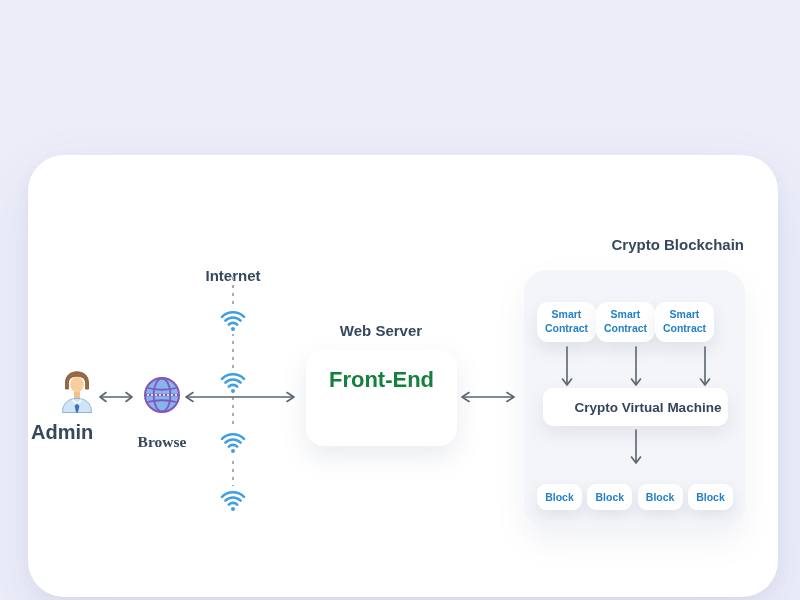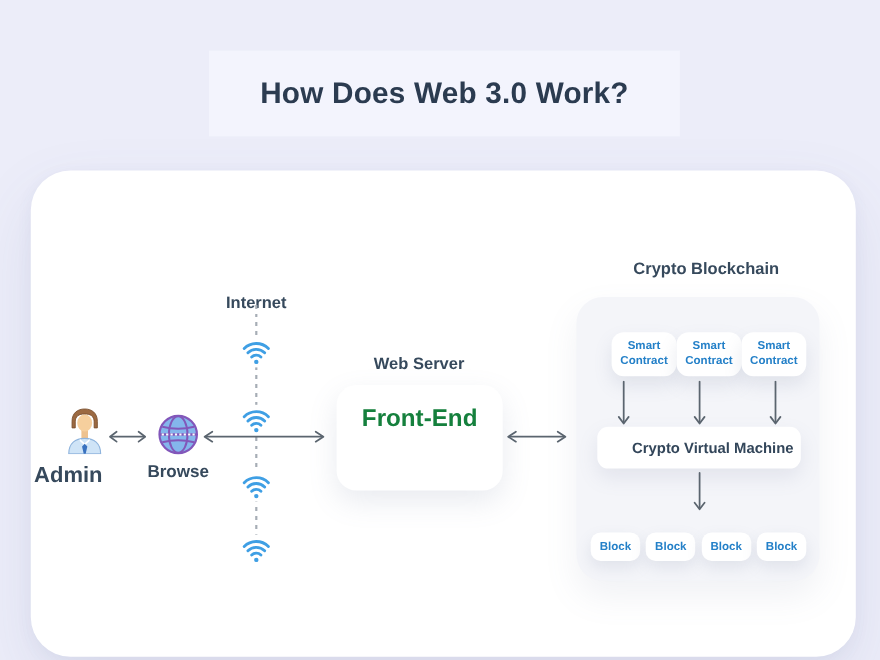--- a/index.html
+++ b/index.html
@@ -26,39 +26,36 @@
 
   .arrow{position:absolute;}
 
   .fe-box{position:absolute;left:278px;top:195px;width:151px;height:96px;background:#fff;border-radius:18px;
     box-shadow:0 10px 26px rgba(120,130,160,.16);text-align:center;}
   .fe-title{margin-top:17px;font-size:22px;font-weight:600;color:#15803d;}
   .fe-sub{margin-top:8px;padding:0 14px;font-size:12px;font-weight:600;color:#2a85d0;line-height:1.35;}
 
   .bc{position:absolute;left:496px;top:115px;width:221px;height:258px;background:#f4f5f9;border-radius:24px;
     box-shadow:0 14px 30px rgba(120,130,160,.10);}
-  .sc-row{position:absolute;left:13px;top:32px;width:196px;display:flex;justify-content:flex-end;}
+  .sc-row{position:absolute;left:13px;top:32px;width:196px;display:flex;justify-content:flex-start;}
   .sc{width:59px;height:40px;background:#fff;border-radius:11px;box-shadow:0 8px 16px rgba(120,130,160,.16);
     display:flex;align-items:center;justify-content:center;text-align:center;
     font-size:10.5px;font-weight:700;color:#2480c8;line-height:1.3;}
   .cvm{position:absolute;left:19px;top:118px;width:185px;height:38px;background:#fff;border-radius:10px;
     box-shadow:0 8px 18px rgba(120,130,160,.14);display:flex;align-items:center;justify-content:center;
     font-size:13.5px;font-weight:600;color:#33465a;padding-left:25px;}
   .blk-row{position:absolute;left:13px;top:203px;width:196px;display:flex;justify-content:space-between;margin-top:11px;}
   .blk{width:45px;height:26px;background:#fff;border-radius:9px;box-shadow:0 6px 14px rgba(120,130,160,.16);
     display:flex;align-items:center;justify-content:center;font-size:10.5px;font-weight:700;color:#2480c8;}
 </style>
 </head>
 <body>
 
 <div class="stage">
 
-  <div class="title-band">
-    <h1>How Does Web 3.0 Work?</h1>
-  </div>
 
   <div class="card">
 
     <div class="lbl" style="left:155px;top:100px;width:100px;margin-top:12px;">Internet</div>
     <div class="dash-v"></div>
 
     <div class="wifi" style="top:151px;">
       <svg width="30" height="26" viewBox="0 0 30 26">
           <g fill="none" stroke="#3f9fe4" stroke-width="2.6" stroke-linecap="round">
             <path d="M10.8,17.6 a6,6 0 0 1 8.4,0"></path>
@@ -114,21 +111,21 @@
     <div class="icon-globe">
       <svg width="38" height="38" viewBox="0 0 38 38">
         <circle cx="19" cy="19" r="17" fill="#84b6ec" stroke="#8257ba" stroke-width="2"></circle>
         <ellipse cx="19" cy="19" rx="8.5" ry="16.5" fill="none" stroke="#8257ba" stroke-width="1.8"></ellipse>
         <path d="M4.5,12 Q19,15.5 33.5,12" fill="none" stroke="#8257ba" stroke-width="1.8"></path>
         <path d="M4.5,26 Q19,22.5 33.5,26" fill="none" stroke="#8257ba" stroke-width="1.8"></path>
         <line x1="2.5" y1="19" x2="35.5" y2="19" stroke="#8257ba" stroke-width="2.4"></line>
         <line x1="4" y1="19" x2="34" y2="19" stroke="#ffffff" stroke-width="1.6" stroke-dasharray="2,2"></line>
       </svg>
     </div>
-    <div class="lbl" style="left:104px;top:266px;width:60px;font-size:15.5px;">Browse</div>
+    <div class="lbl" style="left:104px;top:278px;width:60px;font-size:15.5px;font-family:Liberation Serif, serif;">Browse</div>
 
     <svg class="arrow" style="left:68px;top:236px;" width="40" height="12" viewBox="0 0 40 12">
       <g fill="none" stroke="#5b656f" stroke-width="1.6" stroke-linecap="round" stroke-linejoin="round">
         <line x1="5" y1="6" x2="35" y2="6"></line>
           <polyline points="10,1.5 4,6 10,10.5"></polyline>
           <polyline points="30,1.5 36,6 30,10.5"></polyline>
       </g>
     </svg>
     <svg class="arrow" style="left:154px;top:236px;" width="116" height="12" viewBox="0 0 116 12">
       <g fill="none" stroke="#5b656f" stroke-width="1.6" stroke-linecap="round" stroke-linejoin="round">
@@ -143,21 +140,21 @@
           <polyline points="11,1.5 4,6 11,10.5"></polyline>
           <polyline points="49,1.5 56,6 49,10.5"></polyline>
       </g>
     </svg>
 
     <div class="lbl" style="left:293px;top:167px;width:120px;">Web Server</div>
     <div class="fe-box">
       <div class="fe-title">Front-End</div>
     </div>
 
-    <div class="lbl" style="left:534px;top:81px;width:160px;">Crypto Blockchain</div>
+    <div class="lbl" style="left:556px;top:81px;width:160px;text-align:right;">Crypto Blockchain</div>
     <div class="bc">
       <div class="sc-row">
         <div class="sc">Smart Contract</div>
         <div class="sc">Smart Contract</div>
         <div class="sc">Smart Contract</div>
       </div>
 
       <svg class="arrow" style="left:37px;top:76px;" width="12" height="42" viewBox="0 0 12 42">
         <g fill="none" stroke="#5b656f" stroke-width="1.6" stroke-linecap="round" stroke-linejoin="round">
           <line x1="6" y1="1" x2="6" y2="38"></line>

